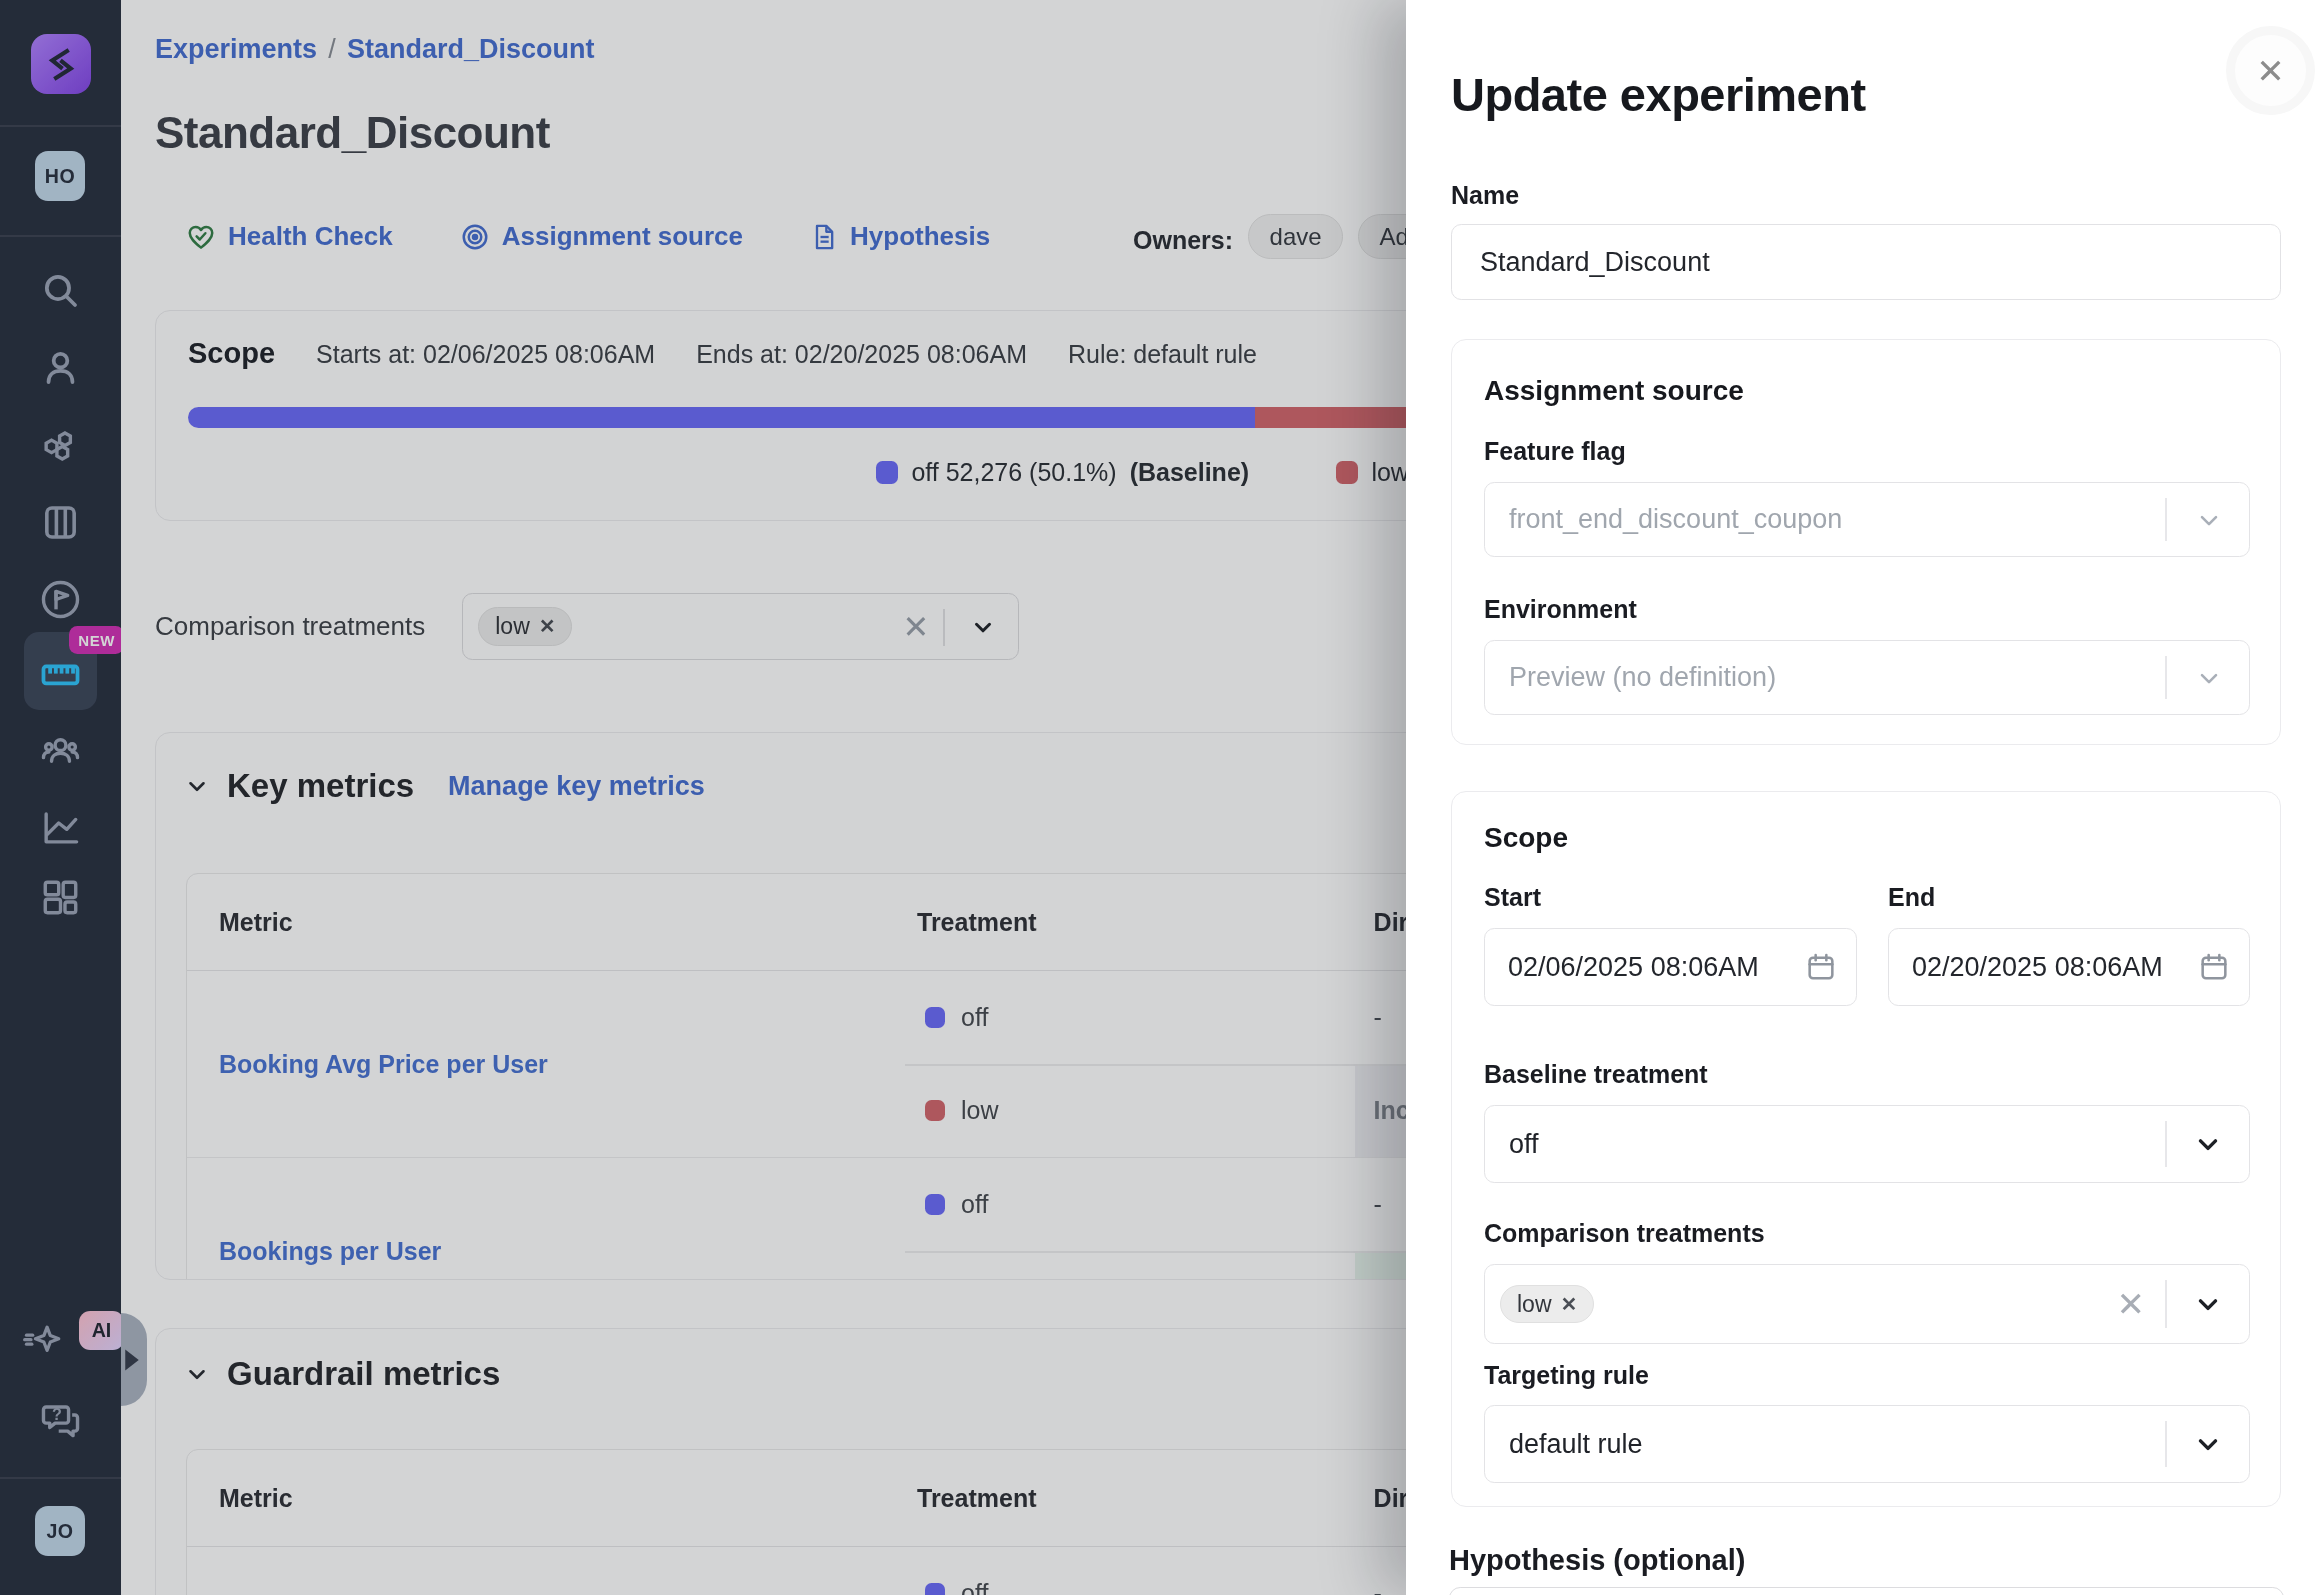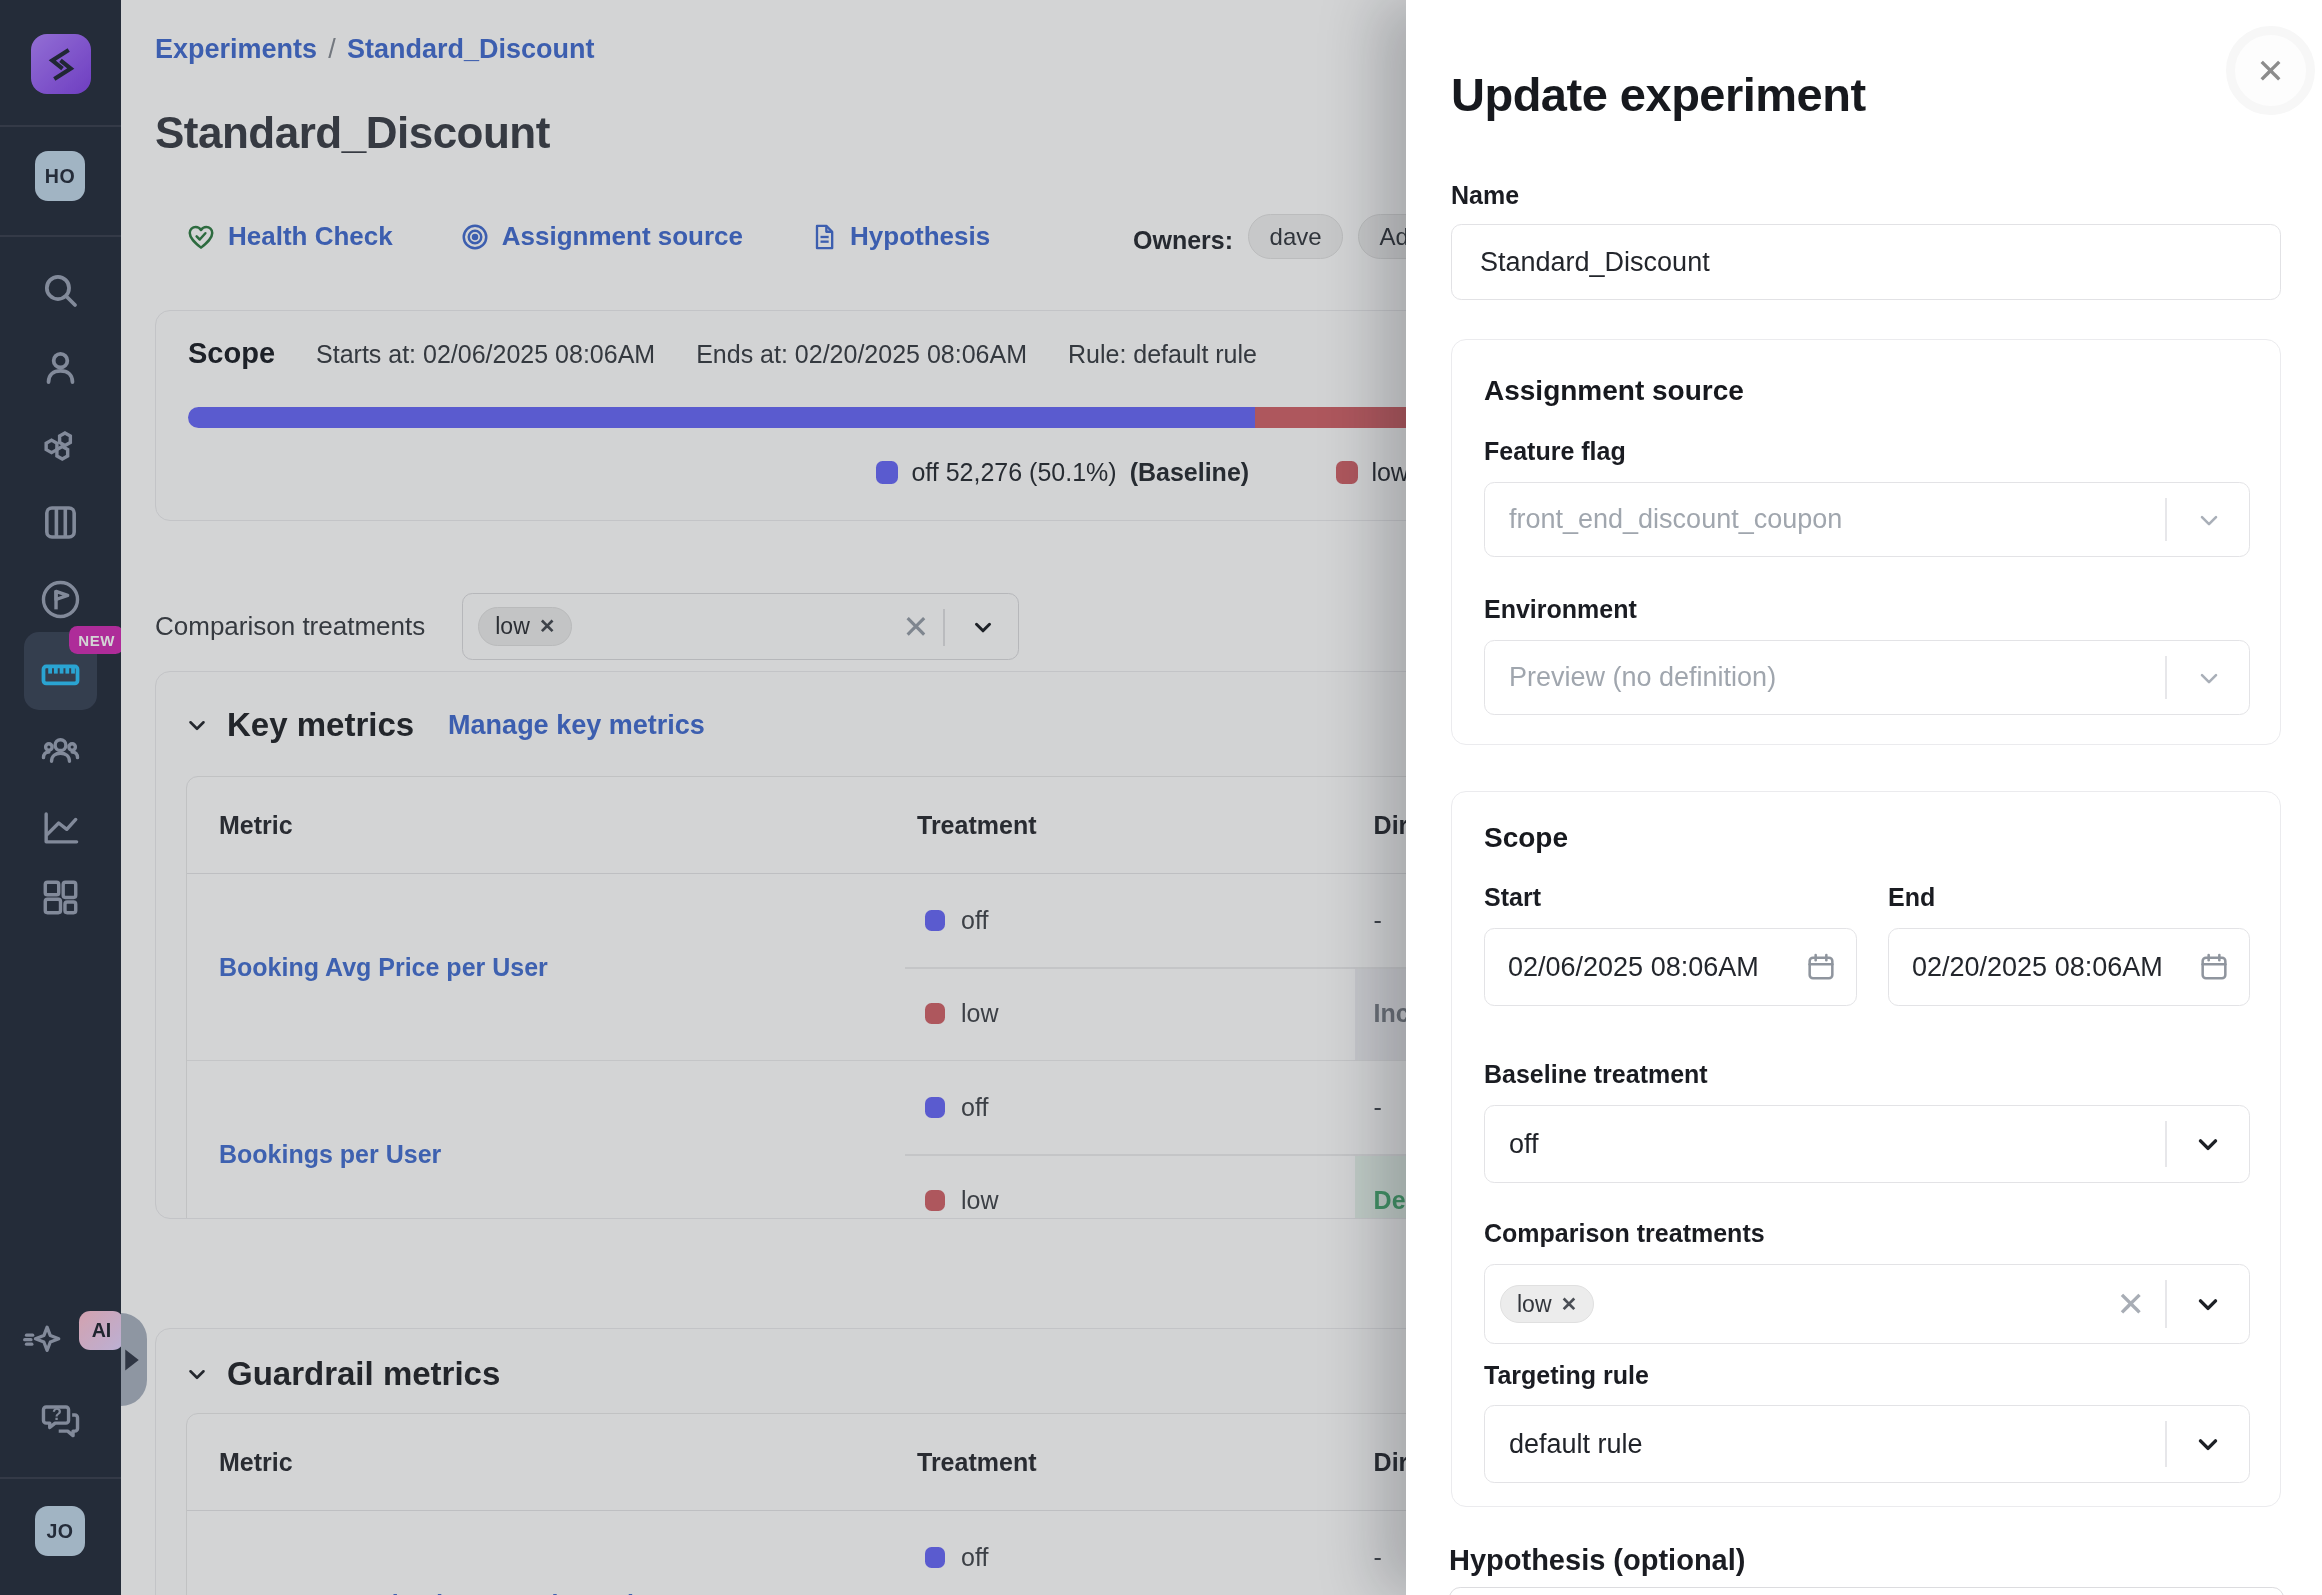--- a/index.html
+++ b/index.html
@@ -70,38 +70,38 @@
   .sel-chip .x { font-size:19.6px; font-weight:bold; color:#4a4e55; cursor:pointer; }
   .sel-clear { position:absolute; right:89px; font-size:32px; color:#9aa1ab; cursor:pointer; }
   .sel-vline { position:absolute; right:73px; top:15px; height:37px; width:1.9px; background:#e1e1e4; }
   .sel-chev { position:absolute; right:22.4px; display:flex; cursor:pointer; color:#23262c; }
 
   
   .section-head { position:absolute; left:28px; top:34px; display:flex; align-items:center; gap:17px; }
   .section-title { font-size:33px; font-weight:bold; color:#2a2c31; }
   .manage-link { font-size:27px; font-weight:600; color:#4870d1; margin-left:17px; cursor:pointer; }
   .m-table { position:absolute; left:30px; background:#fff; border:1.9px solid #e9e9ea; border-radius:12px;
-             overflow:hidden; width:1408px; }
+             overflow:hidden; width:1408px;margin-top:36px; }
   .t-head { display:grid; grid-template-columns:730px 438px 1fr; height:97px; align-items:center;
             border-bottom:1.9px solid #e6e6e8; font-size:25px; font-weight:600; color:#31333a; }
   .t-head .c1 { padding-left:32px; }
   .t-head .c3 { padding-left:18.6px; }
   .t-group { display:grid; grid-template-columns:730px 438px 1fr; grid-template-rows:93px 93px; position:relative; }
   .t-group + .t-group { border-top:1.9px solid #ededee; }
   .metric-cell { grid-row:1 / 3; display:flex; align-items:center; padding-left:32px; }
   .metric-link { color:#4b74d2; font-size:25px; font-weight:600; cursor:pointer; }
   .treat-cell { display:flex; align-items:center; gap:16px; padding-left:7.5px;
                 font-size:25px; color:#484c52; }
   .tsw { width:20.5px; height:20.5px; border-radius:6.5px; }
   .dir-cell { display:flex; align-items:center; padding-left:18.6px; font-size:25px; color:#4a4e55; }
   .dir-inconclusive { background:#f1f1f4; color:#80858d; font-weight:bold; }
   .dir-desirable { background:#e9f6ee; color:#4fae78; font-weight:bold; }
   .sub-div { position:absolute; left:718px; right:0; top:93px; height:1.9px; background:#ededee; }
 
-  .km-card { left:34px; top:671px; width:1467px; height:548px;text-decoration:underline; }
+  .km-card { left:34px; top:732px; width:1467px; height:548px;text-decoration:underline; }
   .gm-card { left:34px; top:1328px; width:1467px; height:392px; }
 
   
   .overlay { position:absolute; left:0; top:0; width:1406px; height:1595px;
              background:rgba(8,10,16,0.175); z-index:5; pointer-events:none; }
 
   
   .drawer { position:absolute; left:1406px; top:0; width:916px; height:1595px; background:#ffffff;
             z-index:10; box-shadow:-28px 0 56px rgba(15,18,26,.22); }
   .drawer-title { position:absolute; left:45px; top:67px; font-size:47px; font-weight:bold;

